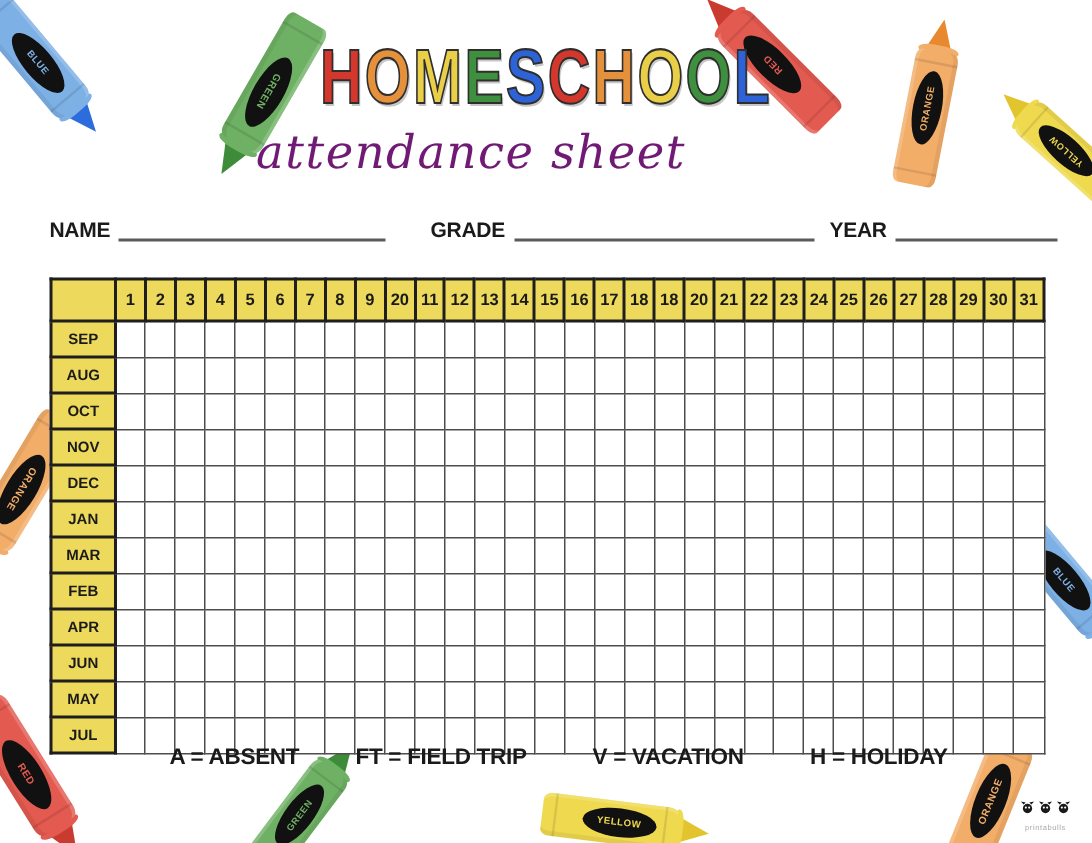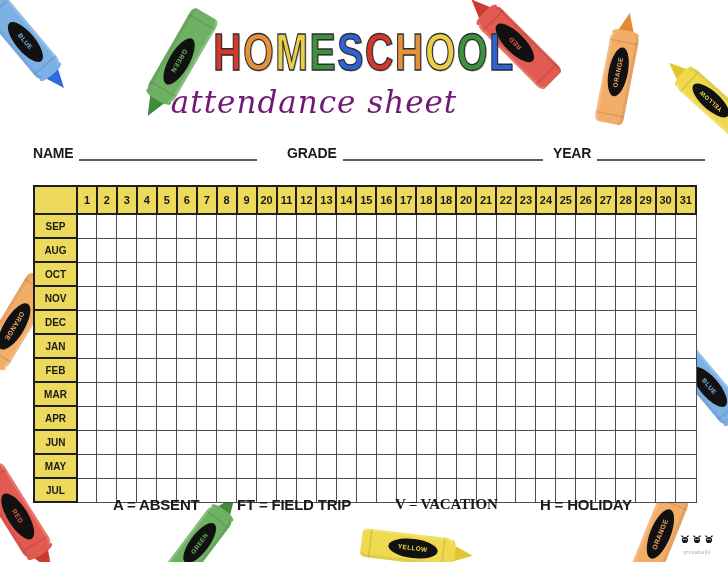--- a/index.html
+++ b/index.html
@@ -57,21 +57,21 @@
   table.att col.mcol{width:43px;}
   table.att thead th{height:26px;background:var(--table-yellow);border:2px solid #1e1e1e;
                      font-size:11px;font-weight:bold;}
   table.att tbody th{height:22px;background:var(--table-yellow);border:2px solid #1e1e1e;
                      font-size:10px;font-weight:bold;}
   table.att tbody td{height:22px;background:#fff;border:1px solid #4d4d4d;}
 
   
   .legend{position:absolute;left:0;top:496px;width:728px;z-index:2;}
   .legend span{position:absolute;font-weight:bold;font-size:15px;letter-spacing:-.2px;}
-  .lg-0{left:113px;} .lg-1{left:237px;} .lg-2{left:395px;font-family:Liberation Serif, serif;} .lg-3{left:540px;}
+  .lg-0{left:113px;} .lg-1{left:237px;} .lg-2{left:395px;} .lg-3{left:540px;}
 
   
   .logo{position:absolute;left:674px;top:531px;width:46px;text-align:center;z-index:3;}
   .logo .txt{font-size:5px;color:#a9a9a9;letter-spacing:.4px;margin-top:0px;}
 </style>
 </head>
 <body>
 
 <div class="sheet">
 
@@ -472,55 +472,55 @@
             <td></td>
             <td></td>
             <td></td>
             <td></td>
             <td></td>
             <td></td>
             <td></td>
             <td></td>
           </tr>
           <tr>
+            <th>MAR</th>
+            <td></td>
+            <td></td>
+            <td></td>
+            <td></td>
+            <td></td>
+            <td></td>
+            <td></td>
+            <td></td>
+            <td></td>
+            <td></td>
+            <td></td>
+            <td></td>
+            <td></td>
+            <td></td>
+            <td></td>
+            <td></td>
+            <td></td>
+            <td></td>
+            <td></td>
+            <td></td>
+            <td></td>
+            <td></td>
+            <td></td>
+            <td></td>
+            <td></td>
+            <td></td>
+            <td></td>
+            <td></td>
+            <td></td>
+            <td></td>
+            <td></td>
+          </tr>
+          <tr>
             <th>FEB</th>
-            <td></td>
-            <td></td>
-            <td></td>
-            <td></td>
-            <td></td>
-            <td></td>
-            <td></td>
-            <td></td>
-            <td></td>
-            <td></td>
-            <td></td>
-            <td></td>
-            <td></td>
-            <td></td>
-            <td></td>
-            <td></td>
-            <td></td>
-            <td></td>
-            <td></td>
-            <td></td>
-            <td></td>
-            <td></td>
-            <td></td>
-            <td></td>
-            <td></td>
-            <td></td>
-            <td></td>
-            <td></td>
-            <td></td>
-            <td></td>
-            <td></td>
-          </tr>
-          <tr>
-            <th>MAR</th>
             <td></td>
             <td></td>
             <td></td>
             <td></td>
             <td></td>
             <td></td>
             <td></td>
             <td></td>
             <td></td>
             <td></td>

